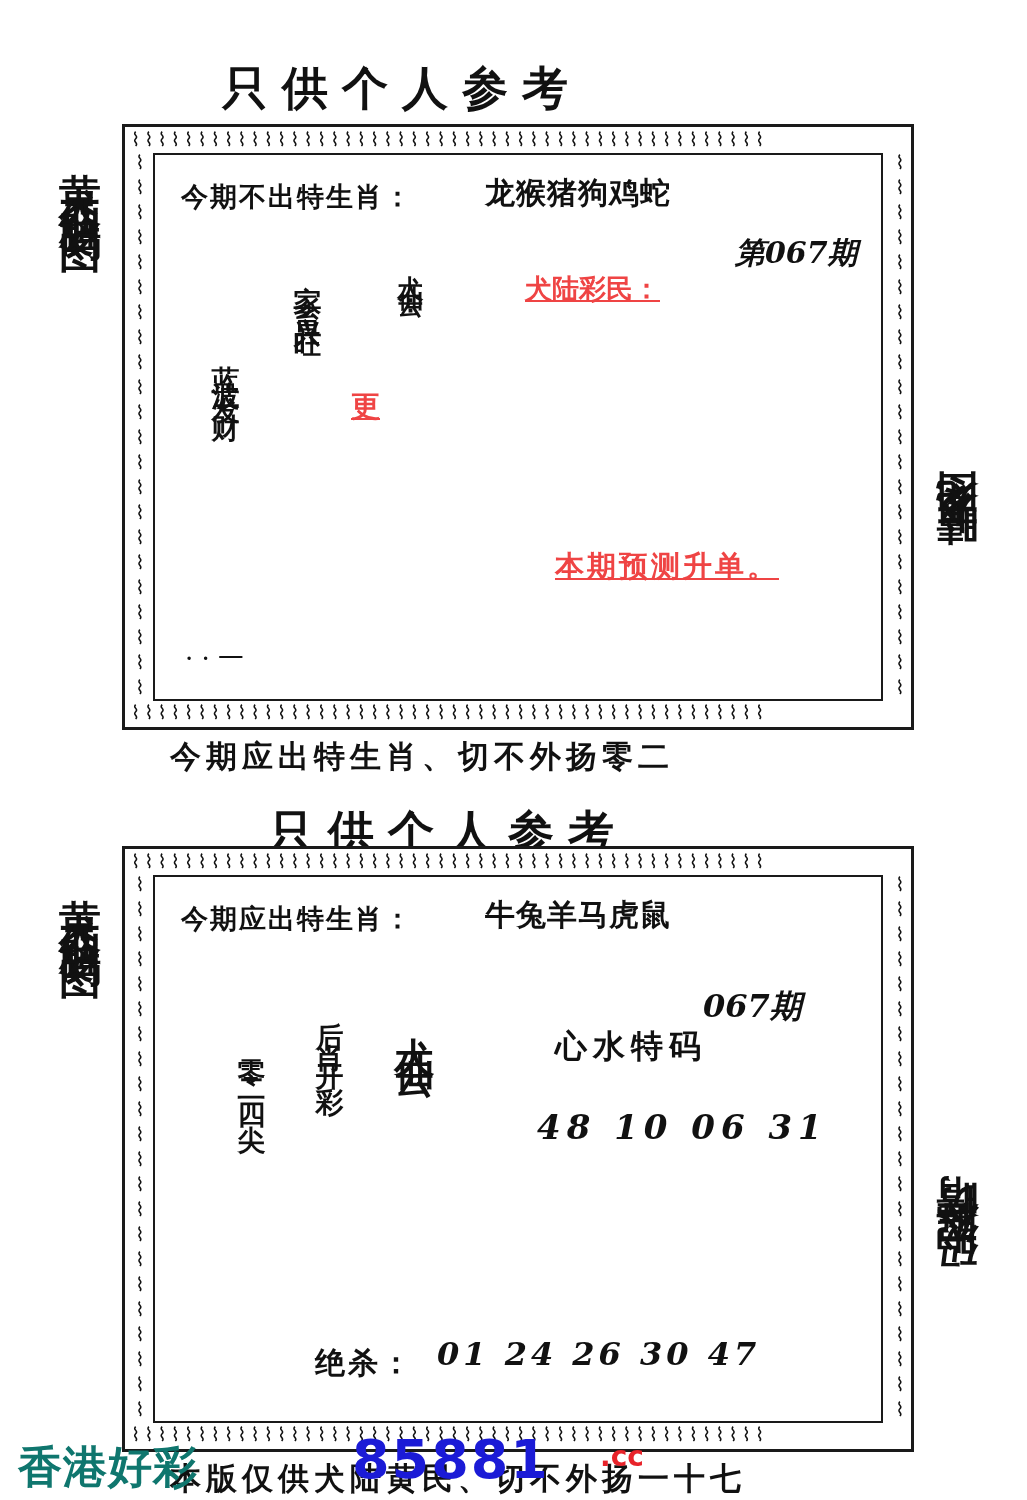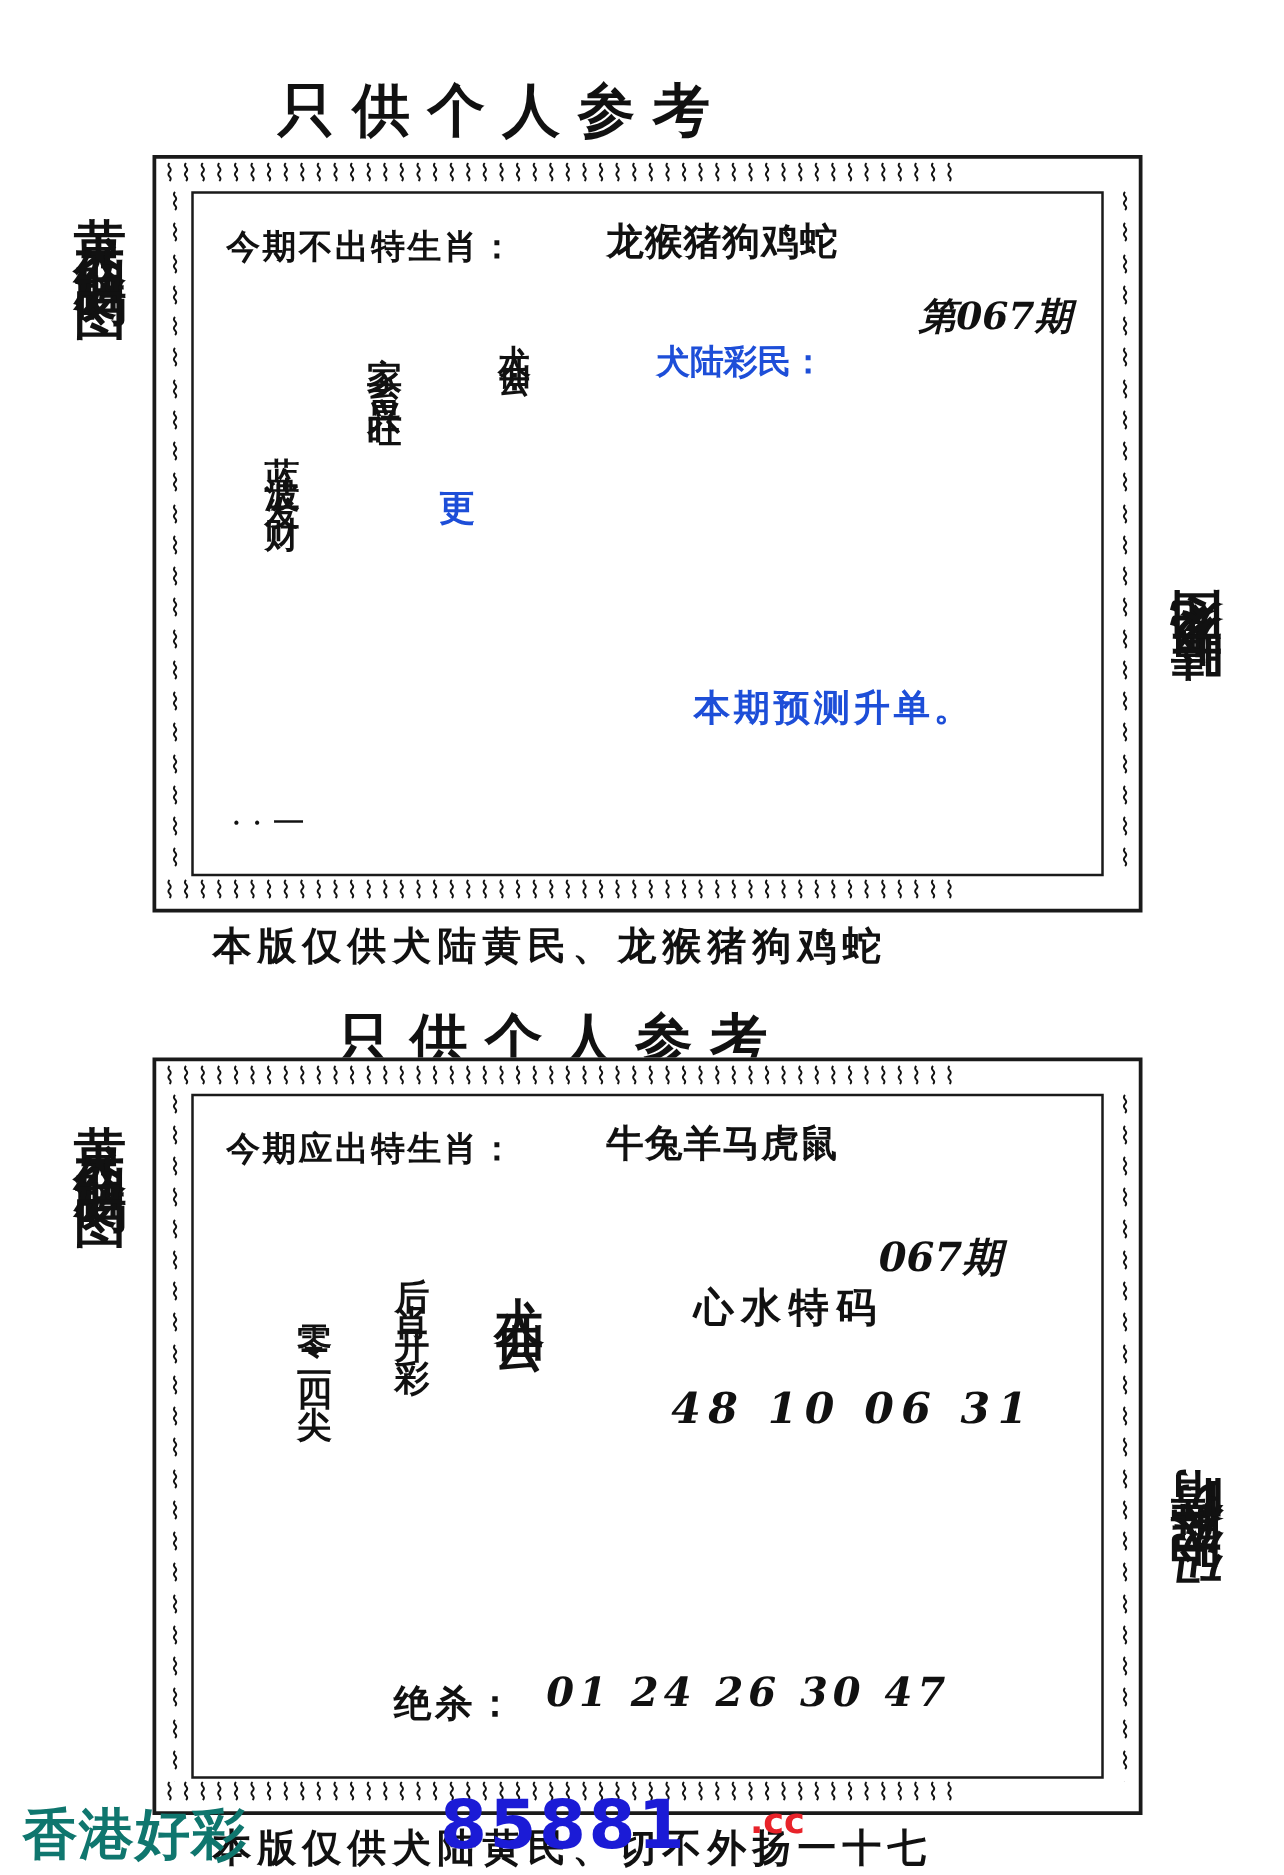--- a/index.html
+++ b/index.html
@@ -136,22 +136,23 @@
     color: #111;
     writing-mode: vertical-rl;
     text-orientation: upright;
     letter-spacing: 16px;
   }
   .plain {
     position: absolute;
     font-family: "DejaVu Serif", serif;
     font-weight: 700;
     font-size: 27px;
-    color: #1d4ed8;
-    white-space: nowrap;
+    color: #ef4444;
+    white-space: nowrap;
+    text-decoration: underline;
   }
   .big-title-inner {
     position: absolute;
     font-family: "DejaVu Serif", serif;
     font-weight: 700;
     font-size: 32px;
     letter-spacing: 6px;
     color: #111;
     white-space: nowrap;
   }
@@ -245,21 +246,21 @@
         <div class="col-vert" style="left:42px; top:188px; height:290px;">蓝波发财</div>
 
         <div class="plain" style="left:196px; top:232px; font-size:29px;">更</div>
 
         <div class="plain" style="left:400px; top:392px; font-size:29px; letter-spacing:3px;">本期预测升单。</div>
 
         <div class="dot-mark" style="left:30px; top:486px;">· ·  一</div>
       </div>
     </div>
 
-    <div class="bottom-note" style="left:170px; top:736px;">本版仅供犬陆黄民、龙猴猪狗鸡蛇</div>
+    <div class="bottom-note" style="left:170px; top:736px;">今期应出特生肖、切不外扬零二</div>
   </div>
 
   <div>
 
     <div class="top-title" style="left:268px; top:802px;">只供个人参考</div>
 
     <div class="side-left vert" style="left:52px; top:866px; height:540px;">黄犬仙解码图</div>
 
     <div class="side-right" style="right:42px; top:900px; height:400px; writing-mode:vertical-rl;">码犬解傍晴</div>
 

